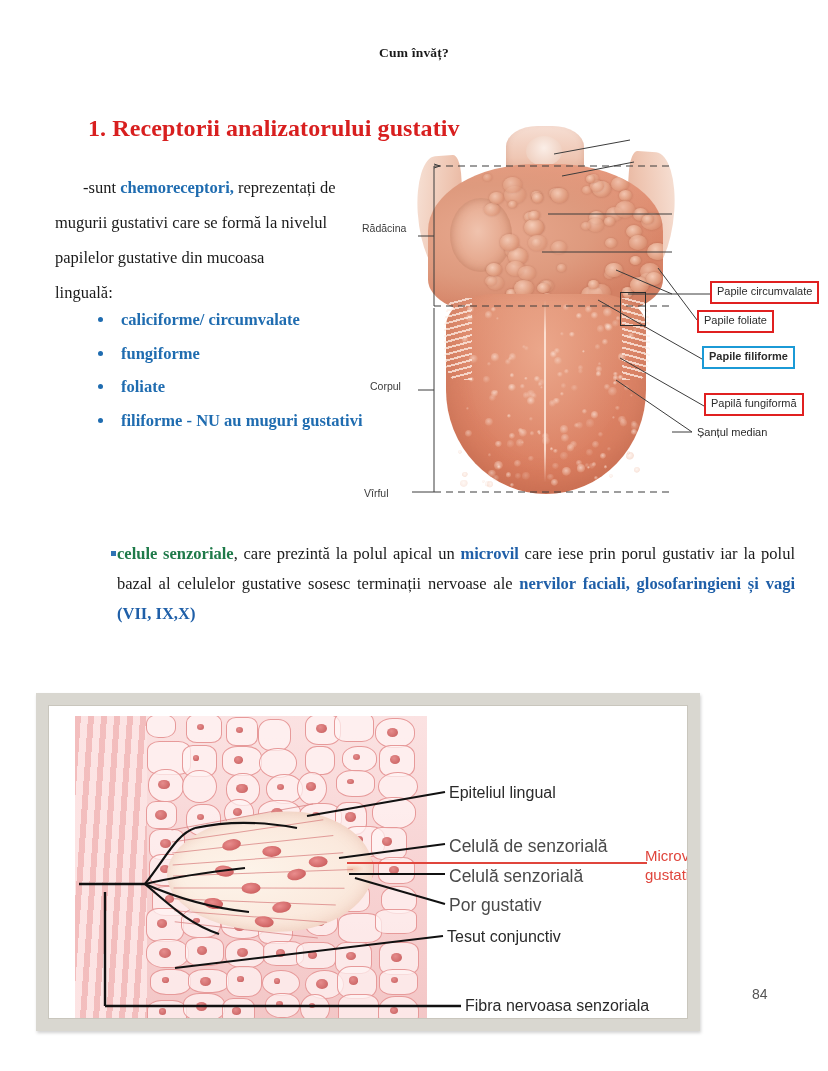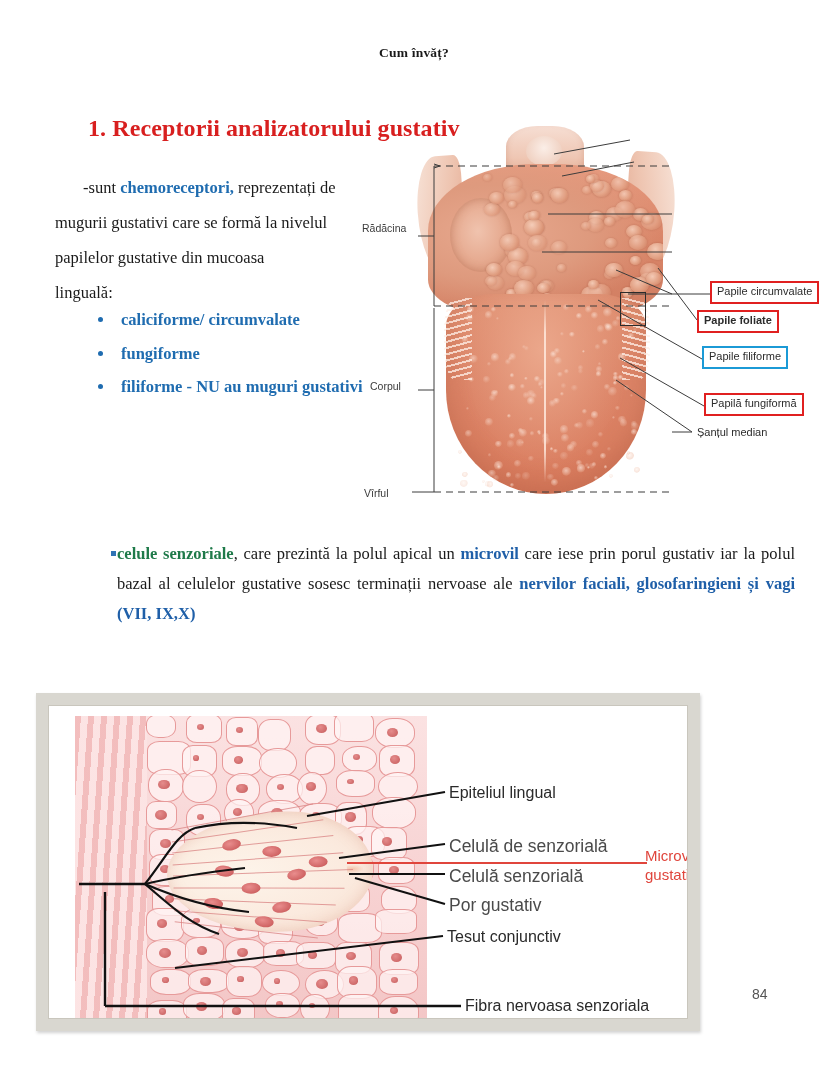--- a/index.html
+++ b/index.html
@@ -219,25 +219,25 @@
     font-family: "Liberation Sans", sans-serif;
     font-size: 11px;
     color: #2c2c2c;
     background: #ffffff;
     padding: 3px 5px 4px 5px;
     white-space: nowrap;
     z-index: 6;
     line-height: 1.05;
   }
   .bl-red  { border: 2.4px solid #e02020; }
-  .bl-blue { border: 2.4px solid #1b9ad6; }
+  .bl-blue { border: 2.4px solid #1b9ad6; font-weight: bold; }
   .bl-none { border: none; background: transparent; }
 
   .lbl-circumvalate { left: 338px; top: 163px; }
-  .lbl-foliate      { left: 325px; top: 192px; font-weight: bold; }
+  .lbl-foliate      { left: 325px; top: 192px; }
   .lbl-filiforme    { left: 330px; top: 228px; }
   .lbl-fungiforma   { left: 332px; top: 275px; }
   .lbl-santul       { left: 320px; top: 306px; }
 
   
   .mid-block{
     position:absolute;
     left:55px; top:533px;
     width:740px;
   }
@@ -406,20 +406,21 @@
     <span class="indent">-sunt </span><span class="kw-blue-bold">chemoreceptori,</span><span> reprezentați de</span>
   </div>
   <div>mugurii gustativi care se formă la nivelul</div>
   <div>papilelor gustative din mucoasa</div>
   <div>linguală:</div>
 </div>
 
 <ul class="papilla-list">
   <li>caliciforme/ circumvalate</li>
   <li>fungiforme</li>
+  <li>foliate</li>
   <li>filiforme  - NU au muguri gustativi</li>
 </ul>
 
 <div class="fig42">
 
 
   <div class="tongue-wrap">
     <div class="epiglottis"></div>
     <div class="side-flap-l"></div>
     <div class="side-flap-r"></div>

